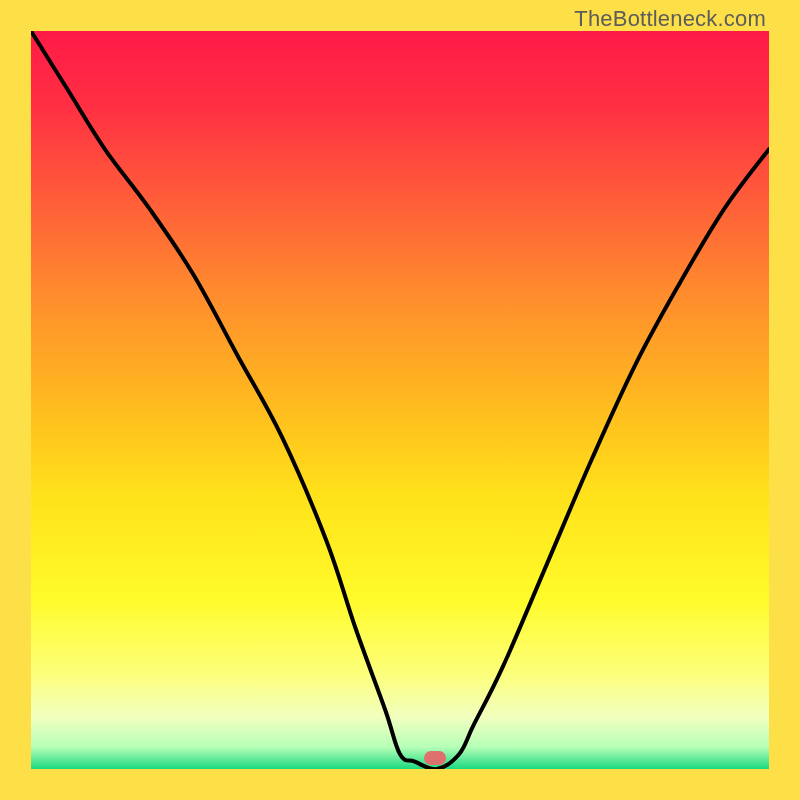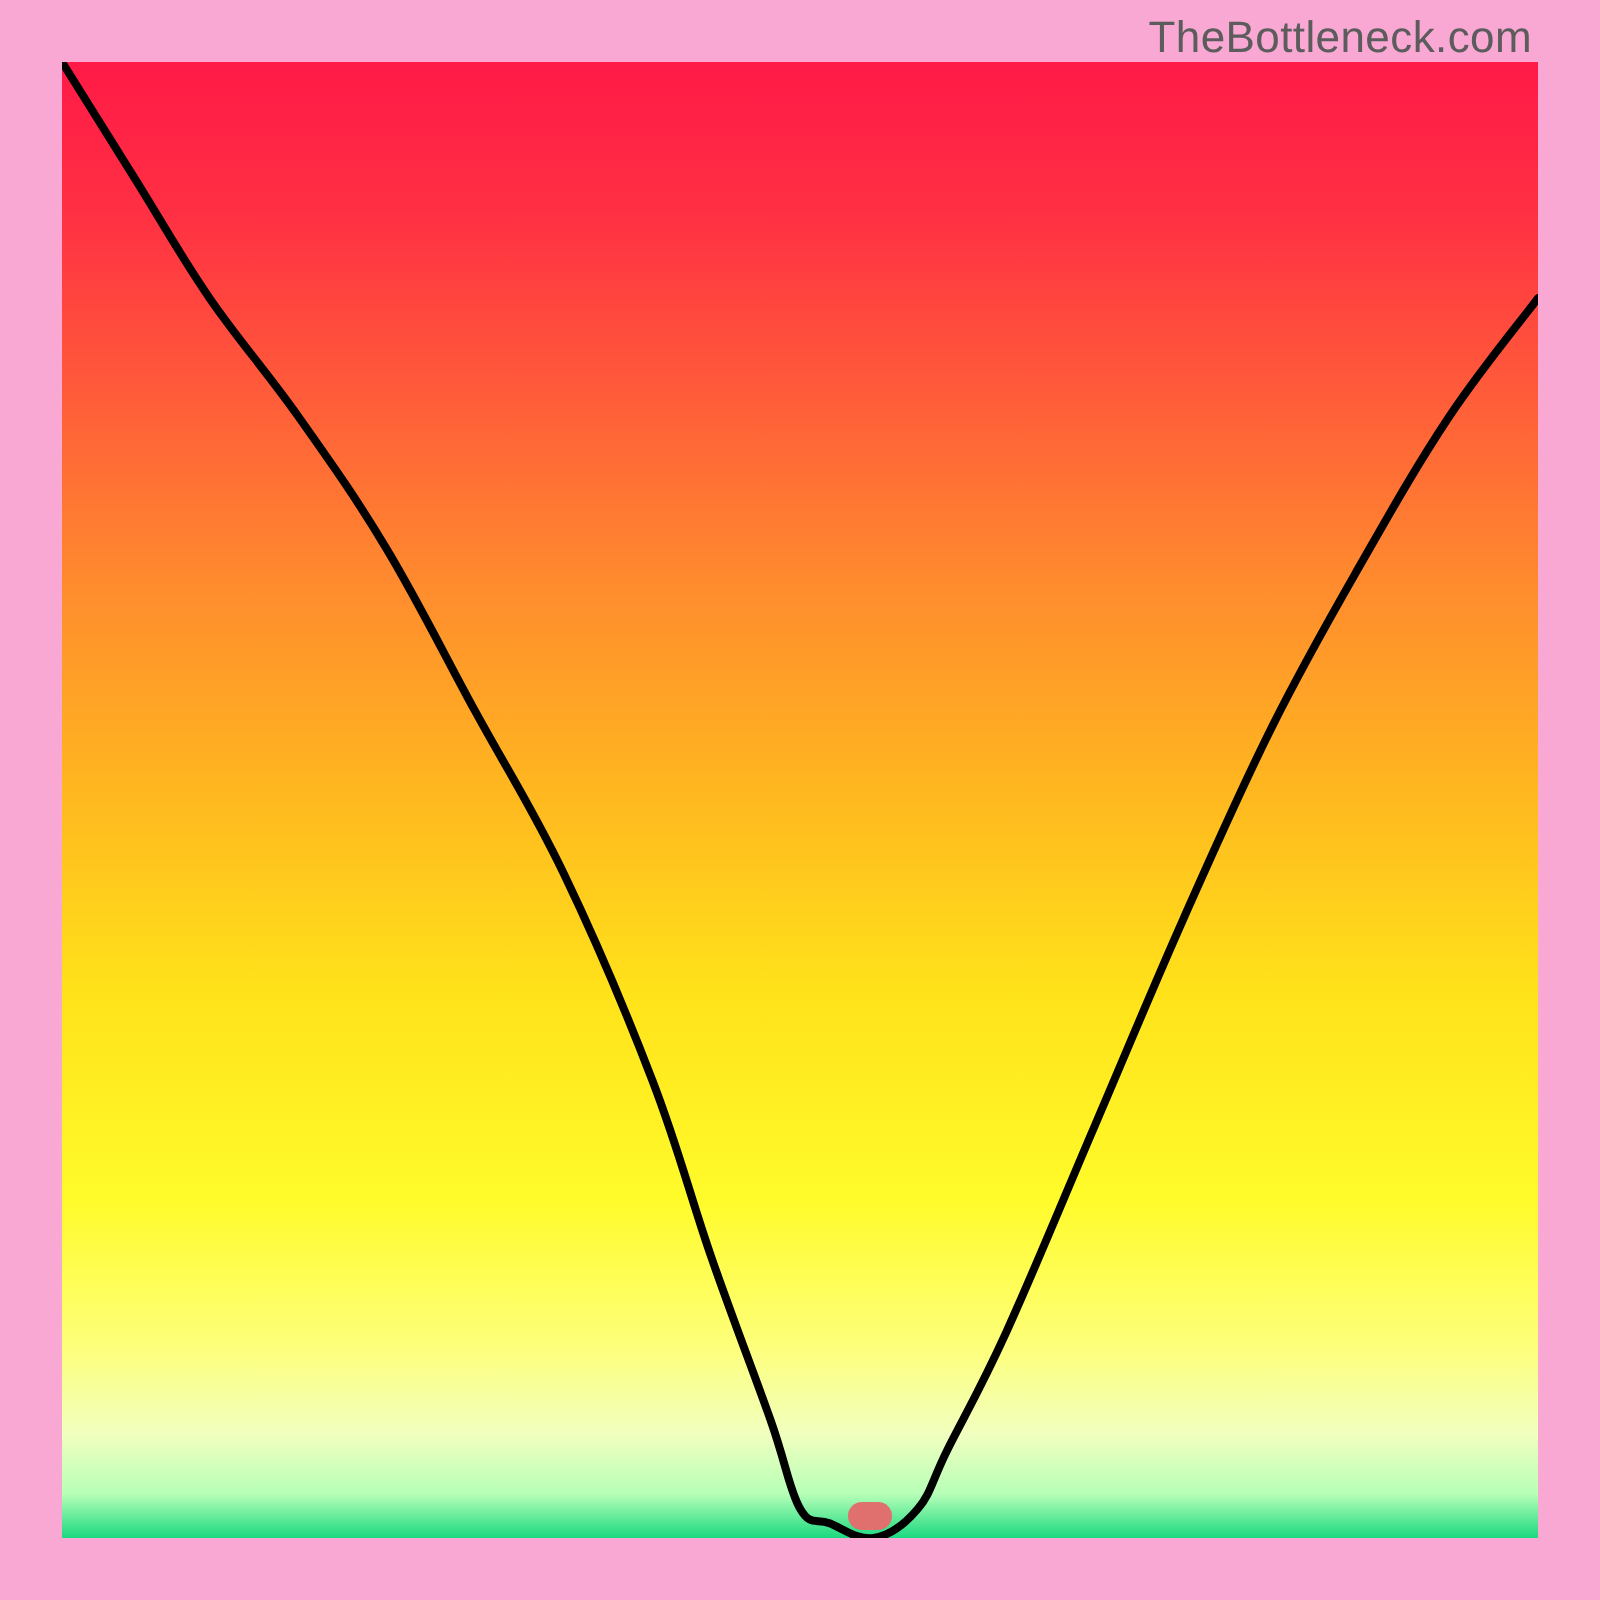--- a/index.html
+++ b/index.html
@@ -8,21 +8,21 @@
     width: 800px;
     height: 800px;
     background: #000;
     overflow: hidden;
     font-family: Arial, Helvetica, sans-serif;
   }
   .stage {
     position: relative;
     width: 800px;
     height: 800px;
-    background: #f9a8d4;
+    background: #fde047;
   }
   .plot-area {
     position: absolute;
     left: 31px;
     top: 31px;
     width: 738px;
     height: 738px;
   }
   .gradient-bg {
     position: absolute;

